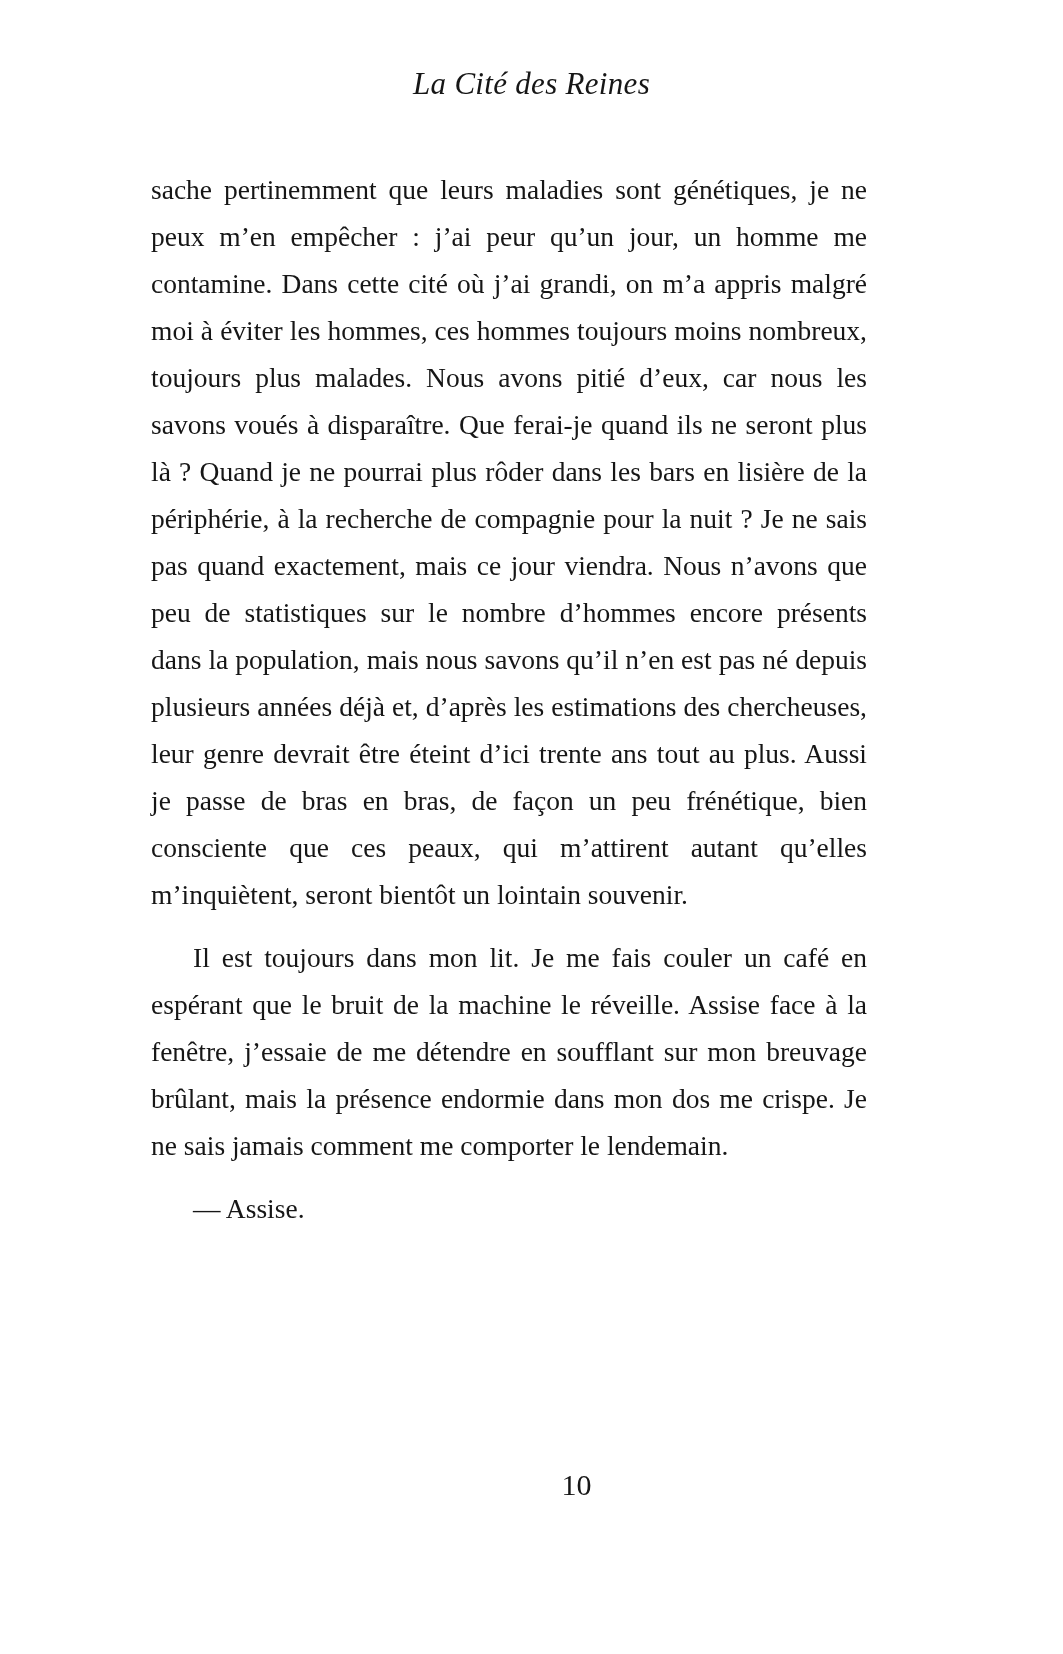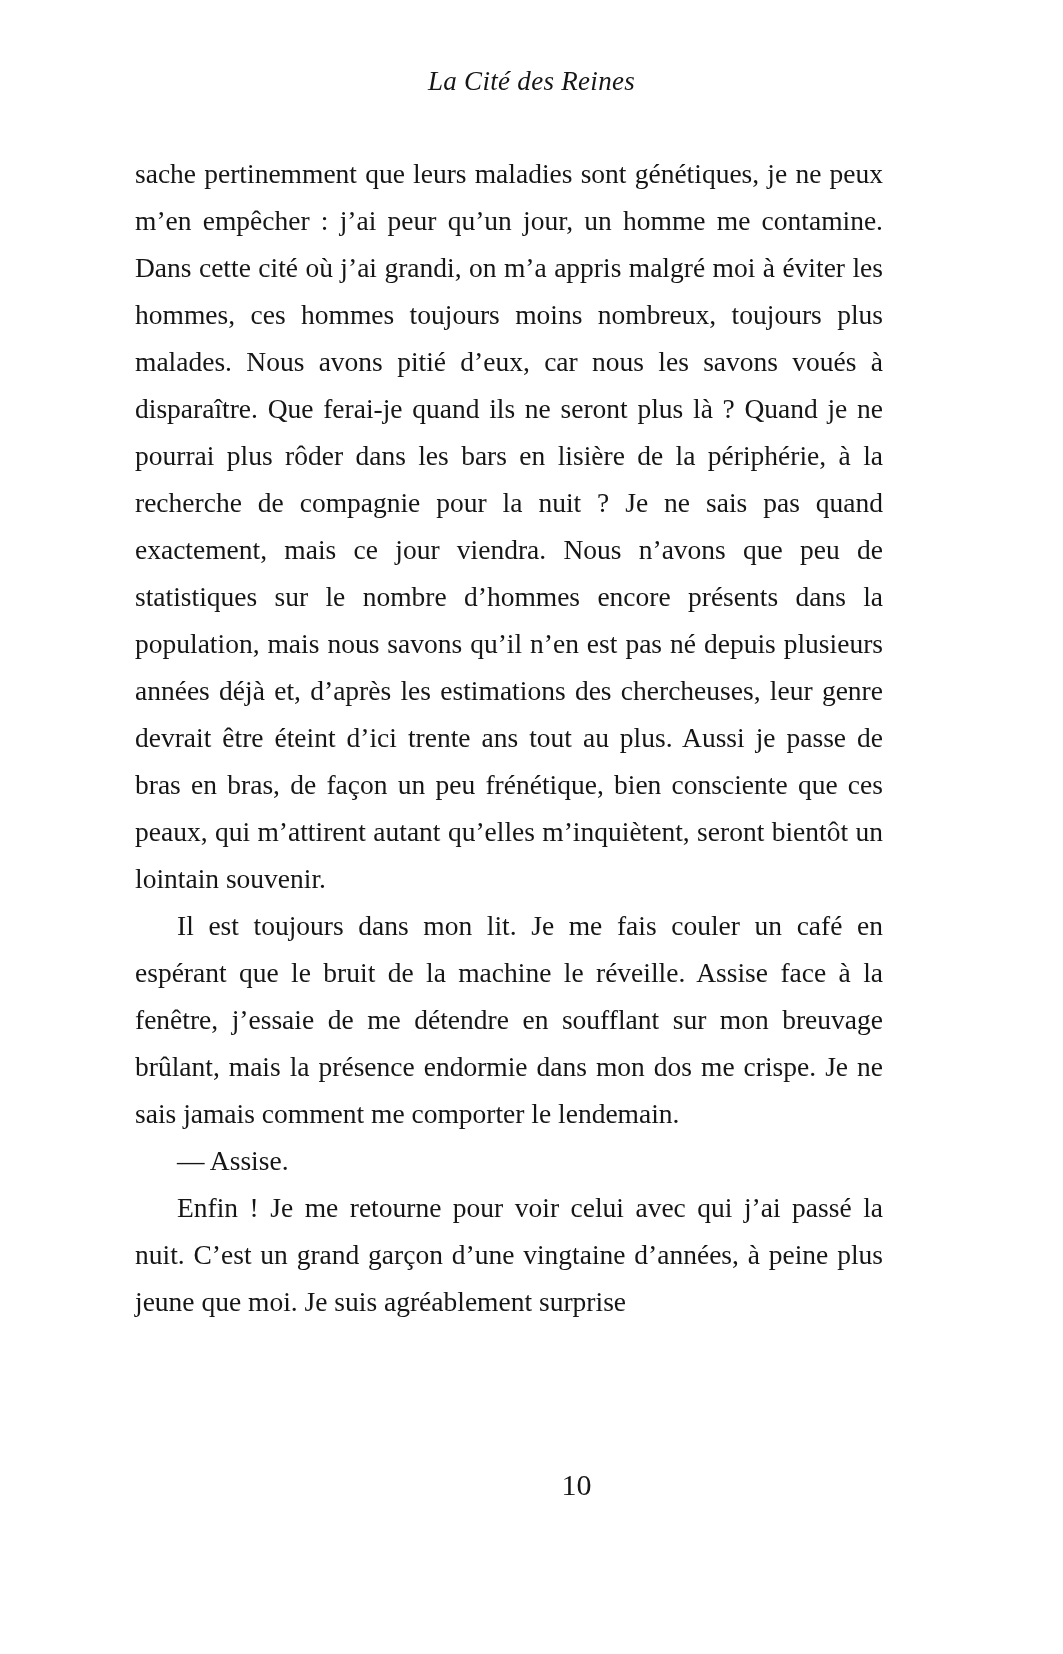--- a/index.html
+++ b/index.html
@@ -20,35 +20,35 @@
       inset: 0;
       background: #ffffff;
     }
     .running-head {
       position: absolute;
       top: 66px;
       left: 0;
       width: 100%;
       text-align: center;
       font-style: italic;
-      font-size: 27px;
+      font-size: 31px;
       letter-spacing: 0.3px;
     }
     .text-block {
       position: absolute;
       top: 150px;
       left: 135px;
       width: 748px;
       font-size: 27.5px;
       line-height: 47px;
       text-align: justify;
       text-justify: inter-word;
     }
     .text-block p {
-      margin: 0;
+      margin: 16px;
       padding: 0;
     }
     .text-block p.indent {
       text-indent: 42px;
     }
     .page-number {
       position: absolute;
       top: 1468px;
       left: 0;
       width: 100%;
@@ -61,18 +61,17 @@
 <body>
 
 <div class="page">
 
   <div class="running-head">La Cité des Reines</div>
 
   <div class="text-block">
     <p>sache pertinemment que leurs maladies sont génétiques, je ne peux m’en empêcher&nbsp;: j’ai peur qu’un jour, un homme me contamine. Dans cette cité où j’ai grandi, on m’a appris malgré moi à éviter les hommes, ces hommes toujours moins nombreux, toujours plus malades. Nous avons pitié d’eux, car nous les savons voués à disparaître. Que ferai-je quand ils ne seront plus là&nbsp;? Quand je ne pourrai plus rôder dans les bars en lisière de la périphérie, à la recherche de compagnie pour la nuit&nbsp;? Je ne sais pas quand exactement, mais ce jour viendra. Nous n’avons que peu de statistiques sur le nombre d’hommes encore présents dans la population, mais nous savons qu’il n’en est pas né depuis plusieurs années déjà et, d’après les estimations des chercheuses, leur genre devrait être éteint d’ici trente ans tout au plus. Aussi je passe de bras en bras, de façon un peu frénétique, bien consciente que ces peaux, qui m’attirent autant qu’elles m’inquiètent, seront bientôt un lointain souvenir.</p>
     <p class="indent">Il est toujours dans mon lit. Je me fais couler un café en espérant que le bruit de la machine le réveille. Assise face à la fenêtre, j’essaie de me détendre en soufflant sur mon breuvage brûlant, mais la présence endormie dans mon dos me crispe. Je ne sais jamais comment me comporter le lendemain.</p>
     <p class="indent">— Assise.</p>
-    <p class="indent">Enfin&nbsp;! Je me retourne pour voir celui avec qui j’ai passé la nuit. C’est un grand garçon d’une vingtaine d’années, à peine plus jeune que moi. Je suis agréablement surprise</p>
   </div>
 
   <div class="page-number">10</div>
 
 </div>
 
 </body></html>

